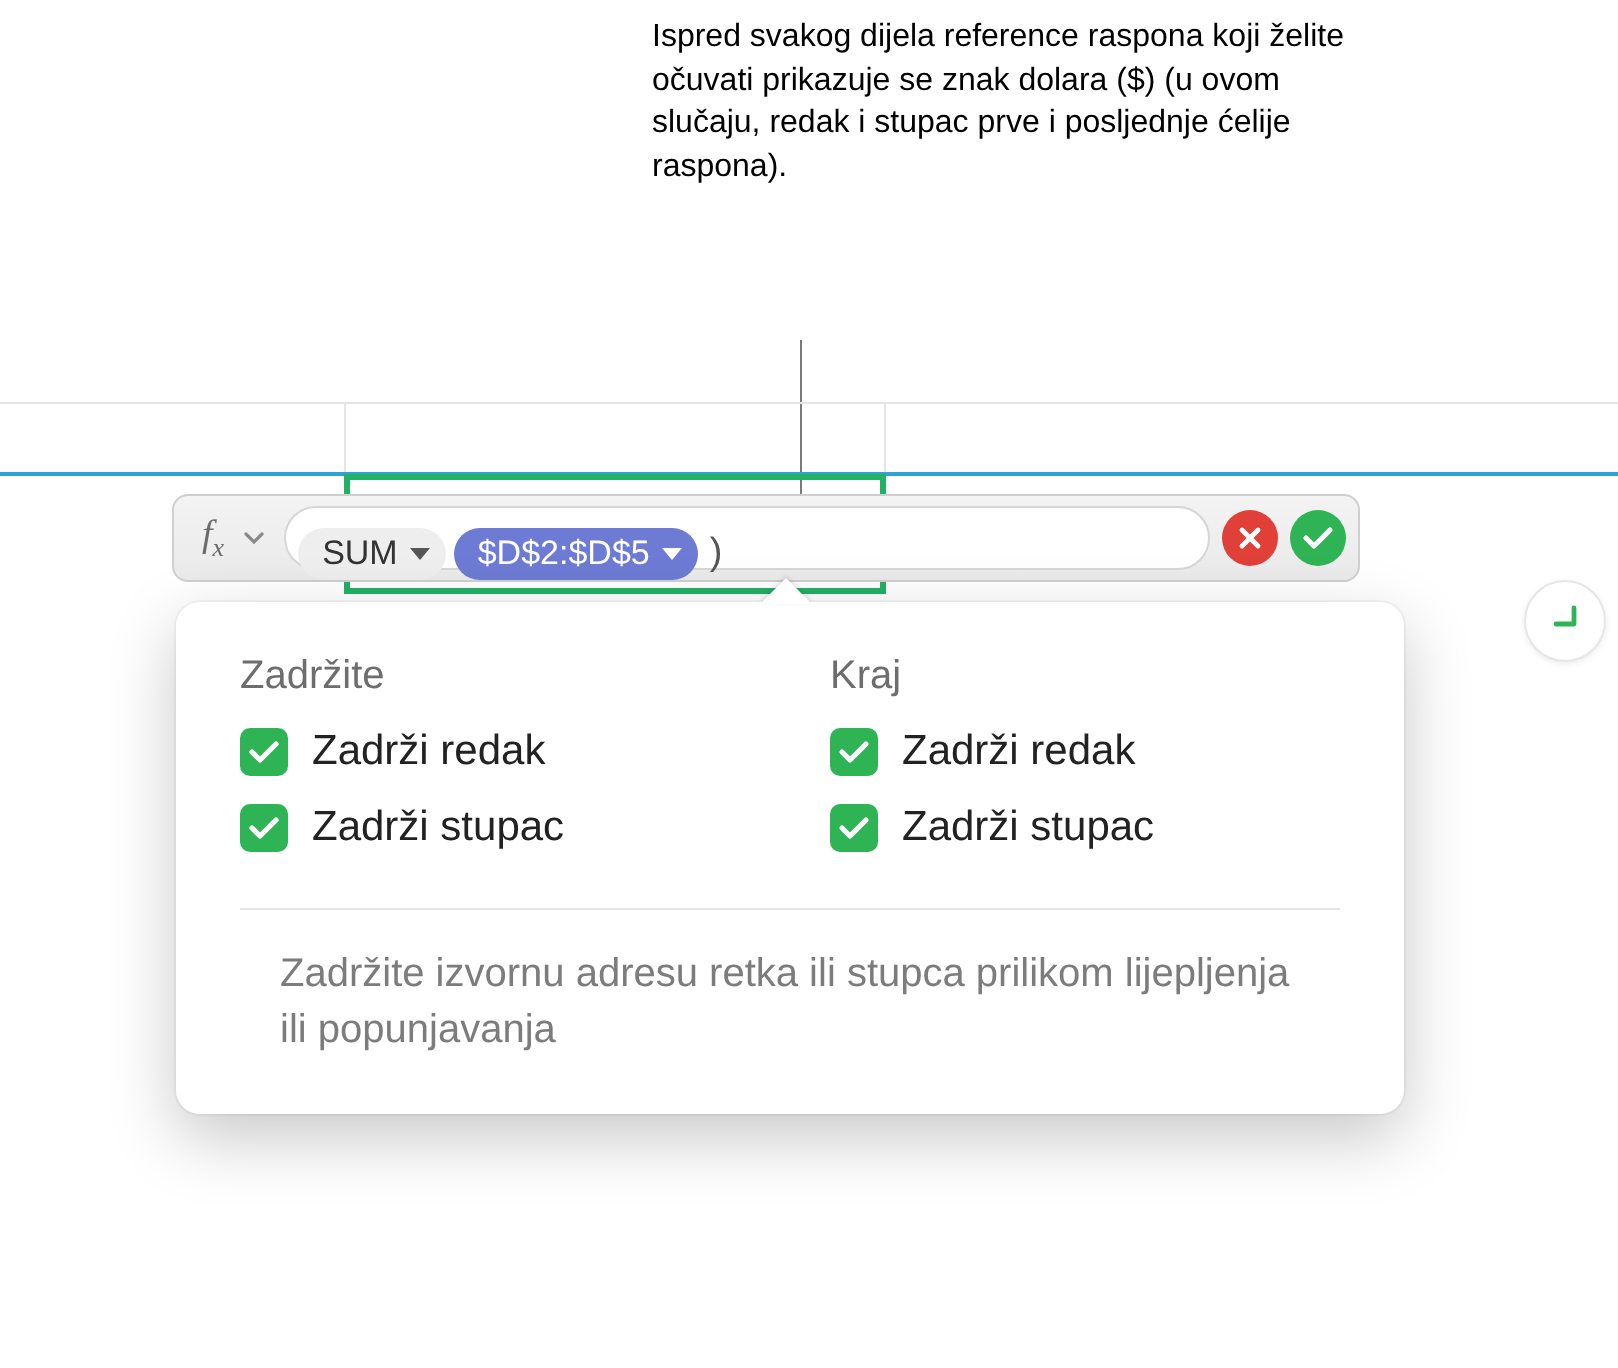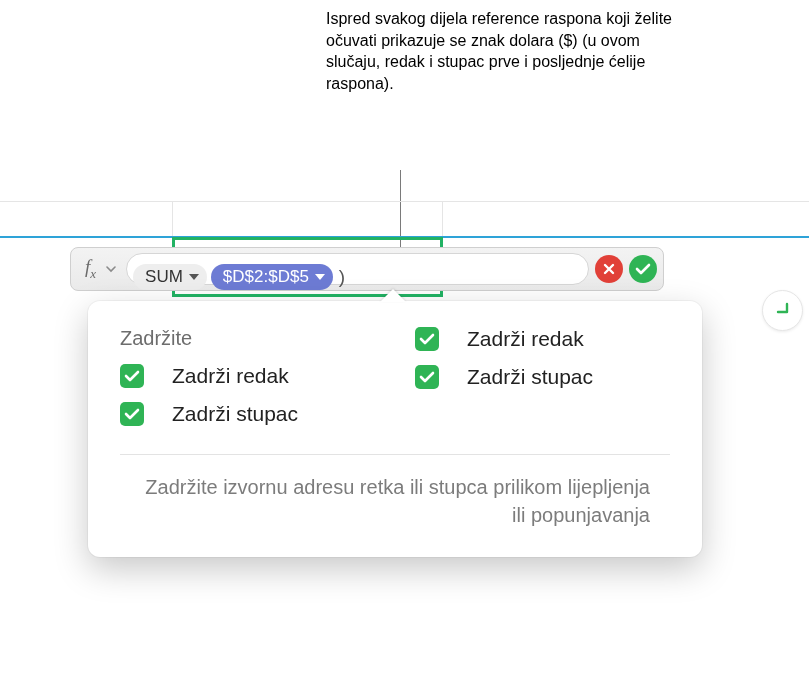--- a/index.html
+++ b/index.html
@@ -88,21 +88,21 @@
       display: flex;
       align-items: center;
       justify-content: center;
     }
     .insert-fn svg { display:block; }
 
     
     .formula-bar-wrap {
       position: absolute;
       top: 247px;
-      left: 70px;
+      left: 86px;
       width: 594px;
       height: 44px;
       background: linear-gradient(#f3f3f3,#eaeaea);
       border: 1px solid #cfcfcf;
       border-radius: 8px;
       display: flex;
       align-items: center;
       padding: 0 6px;
       gap: 6px;
     }
@@ -219,21 +219,21 @@
     .popover-col h4 {
       font-size: 20px;
       font-weight: 400;
       color: #6d6d6d;
       margin-bottom: 14px;
     }
 
     .chk-row {
       display: flex;
       align-items: flex-start;
-      gap: 28px;
+      gap: 12px;
       margin-bottom: 14px;
     }
 
     .checkbox {
       width: 24px;
       height: 24px;
       border-radius: 5px;
       background: #2fb455;
       display: flex;
       align-items: center;
@@ -246,21 +246,21 @@
       color: #222;
     }
 
     .popover-divider {
       height: 1px;
       background: #e3e3e3;
       margin: 14px 0 18px 0;
     }
 
     .popover-help {
-      text-align: right;
+      text-align: left;
       color: #7c7c7c;
       font-size: 20px;
       line-height: 1.4;
       padding: 0 20px;
     }
   </style>
 </head>
 <body>
 
 <div class="annotation">Ispred svakog dijela reference raspona koji želite očuvati prikazuje se znak dolara ($) (u ovom slučaju, redak i stupac prve i posljednje ćelije raspona).</div>
@@ -332,20 +332,21 @@
         <div class="checkbox">
           <svg width="16" height="14" viewBox="0 0 16 14">
             <path d="M2 7 L6 11 L14 3" stroke="#fff" stroke-width="2.6" fill="none" stroke-linecap="round" stroke-linejoin="round"></path>
           </svg>
         </div>
         <span class="chk-label">Zadrži stupac</span>
       </div>
     </div>
 
     <div class="popover-col">
+      <h4>Kraj</h4>
 
       <div class="chk-row">
         <div class="checkbox">
           <svg width="16" height="14" viewBox="0 0 16 14">
             <path d="M2 7 L6 11 L14 3" stroke="#fff" stroke-width="2.6" fill="none" stroke-linecap="round" stroke-linejoin="round"></path>
           </svg>
         </div>
         <span class="chk-label">Zadrži redak</span>
       </div>
 

